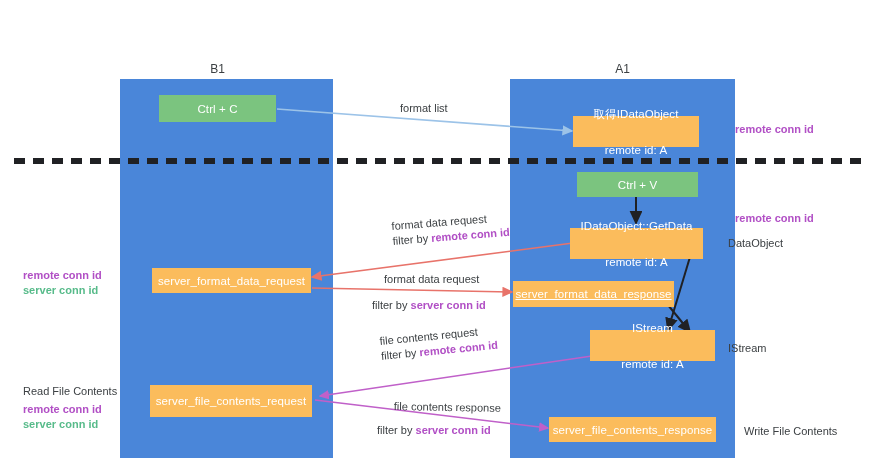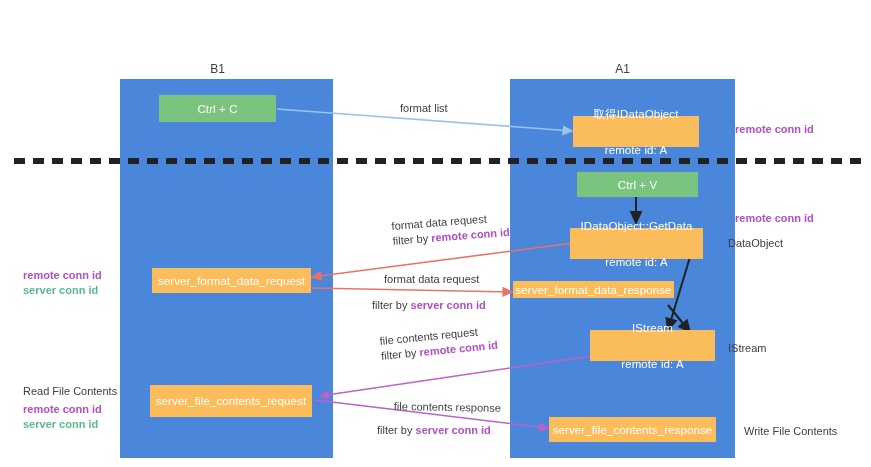--- a/index.html
+++ b/index.html
@@ -161,21 +161,21 @@
 
   <div class="node orange" style="left:570px; top:228px; width:133px; height:31px;">
     <div>IDataObject::GetData</div>
     <div class="l2">remote id: A</div>
   </div>
 
   <div class="node orange" style="left:152px; top:268px; width:159px; height:25px;">
     <div>server_format_data_request</div>
   </div>
 
-  <div class="node orange" style="left:513px; top:281px; width:161px; height:17px;">
+  <div class="node orange" style="left:513px; top:281px; width:161px; height:26px;text-decoration:underline;">
     <div>server_format_data_response</div>
   </div>
 
   <div class="node orange" style="left:590px; top:330px; width:125px; height:31px;">
     <div>IStream</div>
     <div class="l2">remote id: A</div>
   </div>
 
   <div class="node orange" style="left:150px; top:385px; width:162px; height:32px;">
     <div>server_file_contents_request</div>

